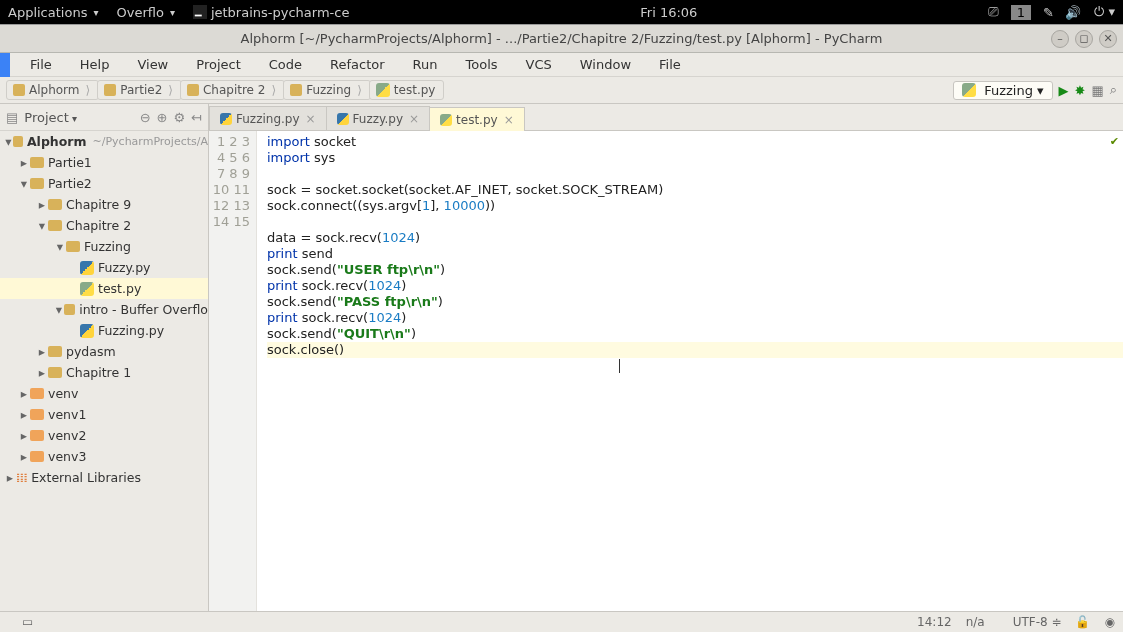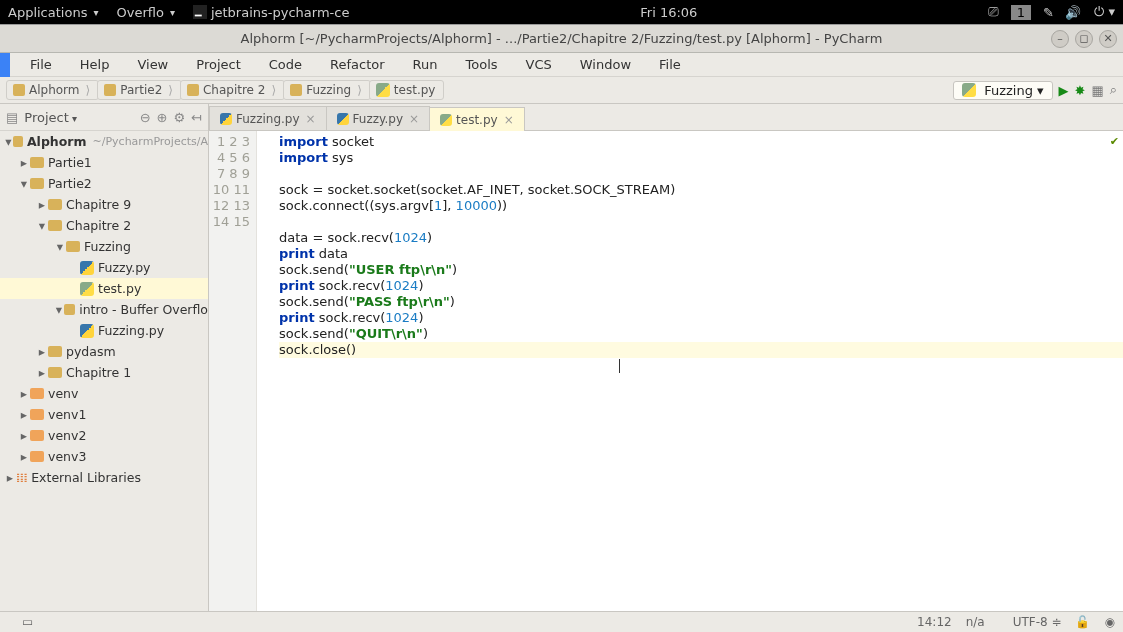--- a/index.html
+++ b/index.html
@@ -52,24 +52,24 @@
 .libico { display:inline-block; margin-right:4px; color:#e08040; }
 .hint { color: #999; margin-left: 6px; font-size: 11px; }
 
 .editor { flex: 1; display: flex; flex-direction: column; background: #fff; min-width: 0; }
 .tabs { height: 27px; display: flex; align-items: flex-end; background: #eceae5; border-bottom: 1px solid #c9c7c2; padding-left: 0; }
 .tab { height: 24px; display: flex; align-items: center; padding: 0 10px; border: 1px solid #c9c7c2; border-bottom: none; margin-right: -1px; background: #e3e1dc; cursor: pointer; font-size: 12px; color: #555; }
 .tab.active { background: #fff9d6; position: relative; top: 1px; }
 .tab .pyico { width: 12px; height: 12px; }
 .tab .close { margin-left: 6px; color: #999; }
 
-.code-wrap { flex: 1; display: flex; position: relative; font-family: "DejaVu Sans Mono","Consolas",monospace; font-size: 13px; gap: 12px; }
+.code-wrap { flex: 1; display: flex; position: relative; font-family: "DejaVu Sans Mono","Consolas",monospace; font-size: 13px; }
 .gutter { width: 48px; background: #f2f2f0; color: #a0a096; text-align: right; padding: 3px 6px 0 0; border-right: 1px solid #e4e2dd; line-height: 16px; }
 .code { flex: 1; padding: 3px 0 0 10px; white-space: pre; line-height: 16px; color: #222; }
-.kw { color: #0033aa; font-weight: bold; }
+.kw { color: #0033aa; font-weight: normal; }
 .num { color: #1a7cc4; }
 .str { color: #1a7a1a; font-weight: bold; }
 .code .hl { background: #fffbe0; display: inline-block; width: 100%; }
 .curs { display:inline-block; width:1px; height:14px; background:#333; vertical-align:middle; }
 .chk { position:absolute; right:4px; top:4px; color:#5a8a00; font-size:11px; }
 
 .status { height: 20px; background: #eceae5; display: flex; align-items: center; padding: 0 8px; font-size: 12px; color: #666; }
 .status .sp { flex: 1; }
 .status span { margin-left: 14px; }
 .lock { color: #aa8; }
@@ -297,21 +297,21 @@
 14
 15
 </div>
         <div class="code"><span class="kw">import</span><span> socket</span>
 <span class="kw">import</span><span> sys</span>
 
 <span>sock = socket.socket(socket.AF_INET, socket.SOCK_STREAM)</span>
 <span>sock.connect((sys.argv[</span><span class="num">1</span><span>], </span><span class="num">10000</span><span>))</span>
 
 <span>data = sock.recv(</span><span class="num">1024</span><span>)</span>
-<span class="kw">print</span><span> data</span>
+<span class="kw">print</span><span> send</span>
 <span>sock.send(</span><span class="str">"USER ftp\r\n"</span><span>)</span>
 <span class="kw">print</span><span> sock.recv(</span><span class="num">1024</span><span>)</span>
 <span>sock.send(</span><span class="str">"PASS ftp\r\n"</span><span>)</span>
 <span class="kw">print</span><span> sock.recv(</span><span class="num">1024</span><span>)</span>
 <span>sock.send(</span><span class="str">"QUIT\r\n"</span><span>)</span>
 <span class="hl"><span>sock.close()</span></span>
 </div>
         <span class="chk">✔</span>
         <span class="curs" style="position:absolute; left:410px; top:228px;"></span>
       </div>

